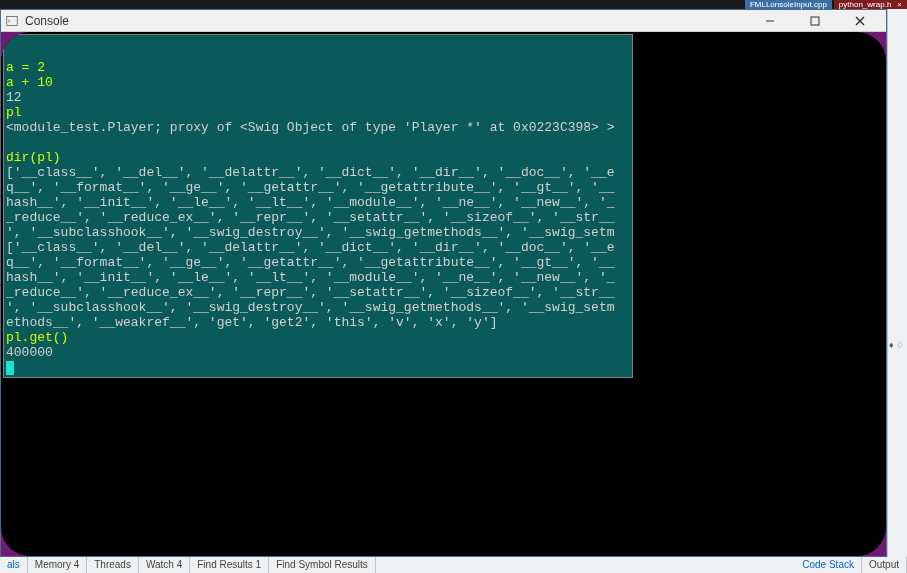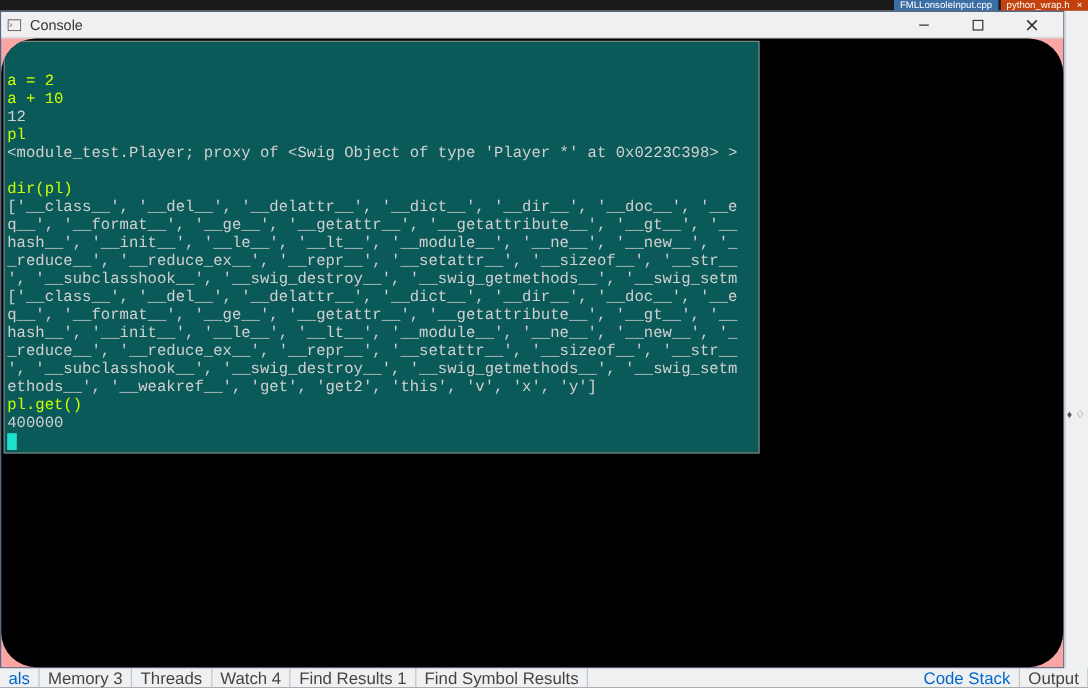--- a/index.html
+++ b/index.html
@@ -30,30 +30,30 @@
     }
     .top-tab {
       background: #3a6ea5;
       color: #fff;
       font-size: 8px;
       padding: 0 5px;
       display: flex;
       align-items: center;
       white-space: nowrap;
     }
-    .top-tab.alt { background: #c2410c; }
+    .top-tab.alt { background: #7f1d1d; }
     .top-tab .close { margin-left: 6px; }
     
     .window {
       position: absolute;
       top: 9px;
       left: 0;
       width: 887px;
       height: 548px;
-      background: #fca5a5;
+      background: #701a75;
       border: 1px solid #4a6a8a;
       display: flex;
       flex-direction: column;
     }
     .title-bar {
       height: 22px;
       background: #f0f0f0;
       display: flex;
       align-items: center;
       padding: 0 4px;
@@ -138,21 +138,21 @@
     }
     
     .bottom-tabs {
       position: absolute;
       bottom: 0;
       left: 0;
       right: 0;
       height: 16px;
       display: flex;
       background: #eef0f2;
-      font-size: 14px;
+      font-size: 10px;
       align-items: center;
     }
     .bot-tab {
       padding: 0 7px;
       height: 16px;
       line-height: 16px;
       border-right: 1px solid #c0c5ca;
       color: #444;
       cursor: pointer;
       white-space: nowrap;
@@ -209,21 +209,21 @@
   </div>
 </div>
 
 <div class="right-strip">
   <div>♦ ♢</div>
 
 </div>
 
 <div class="bottom-tabs">
   <span class="bot-tab first">als</span>
-  <span class="bot-tab">Memory 3</span>
+  <span class="bot-tab">Memory 4</span>
   <span class="bot-tab">Threads</span>
   <span class="bot-tab">Watch 4</span>
   <span class="bot-tab">Find Results 1</span>
   <span class="bot-tab">Find Symbol Results</span>
   <span class="bot-spacer"></span>
   <span class="bot-tab callstack">Code Stack</span>
   <span class="bot-tab">Output</span>
 </div>
 
 </body></html>

